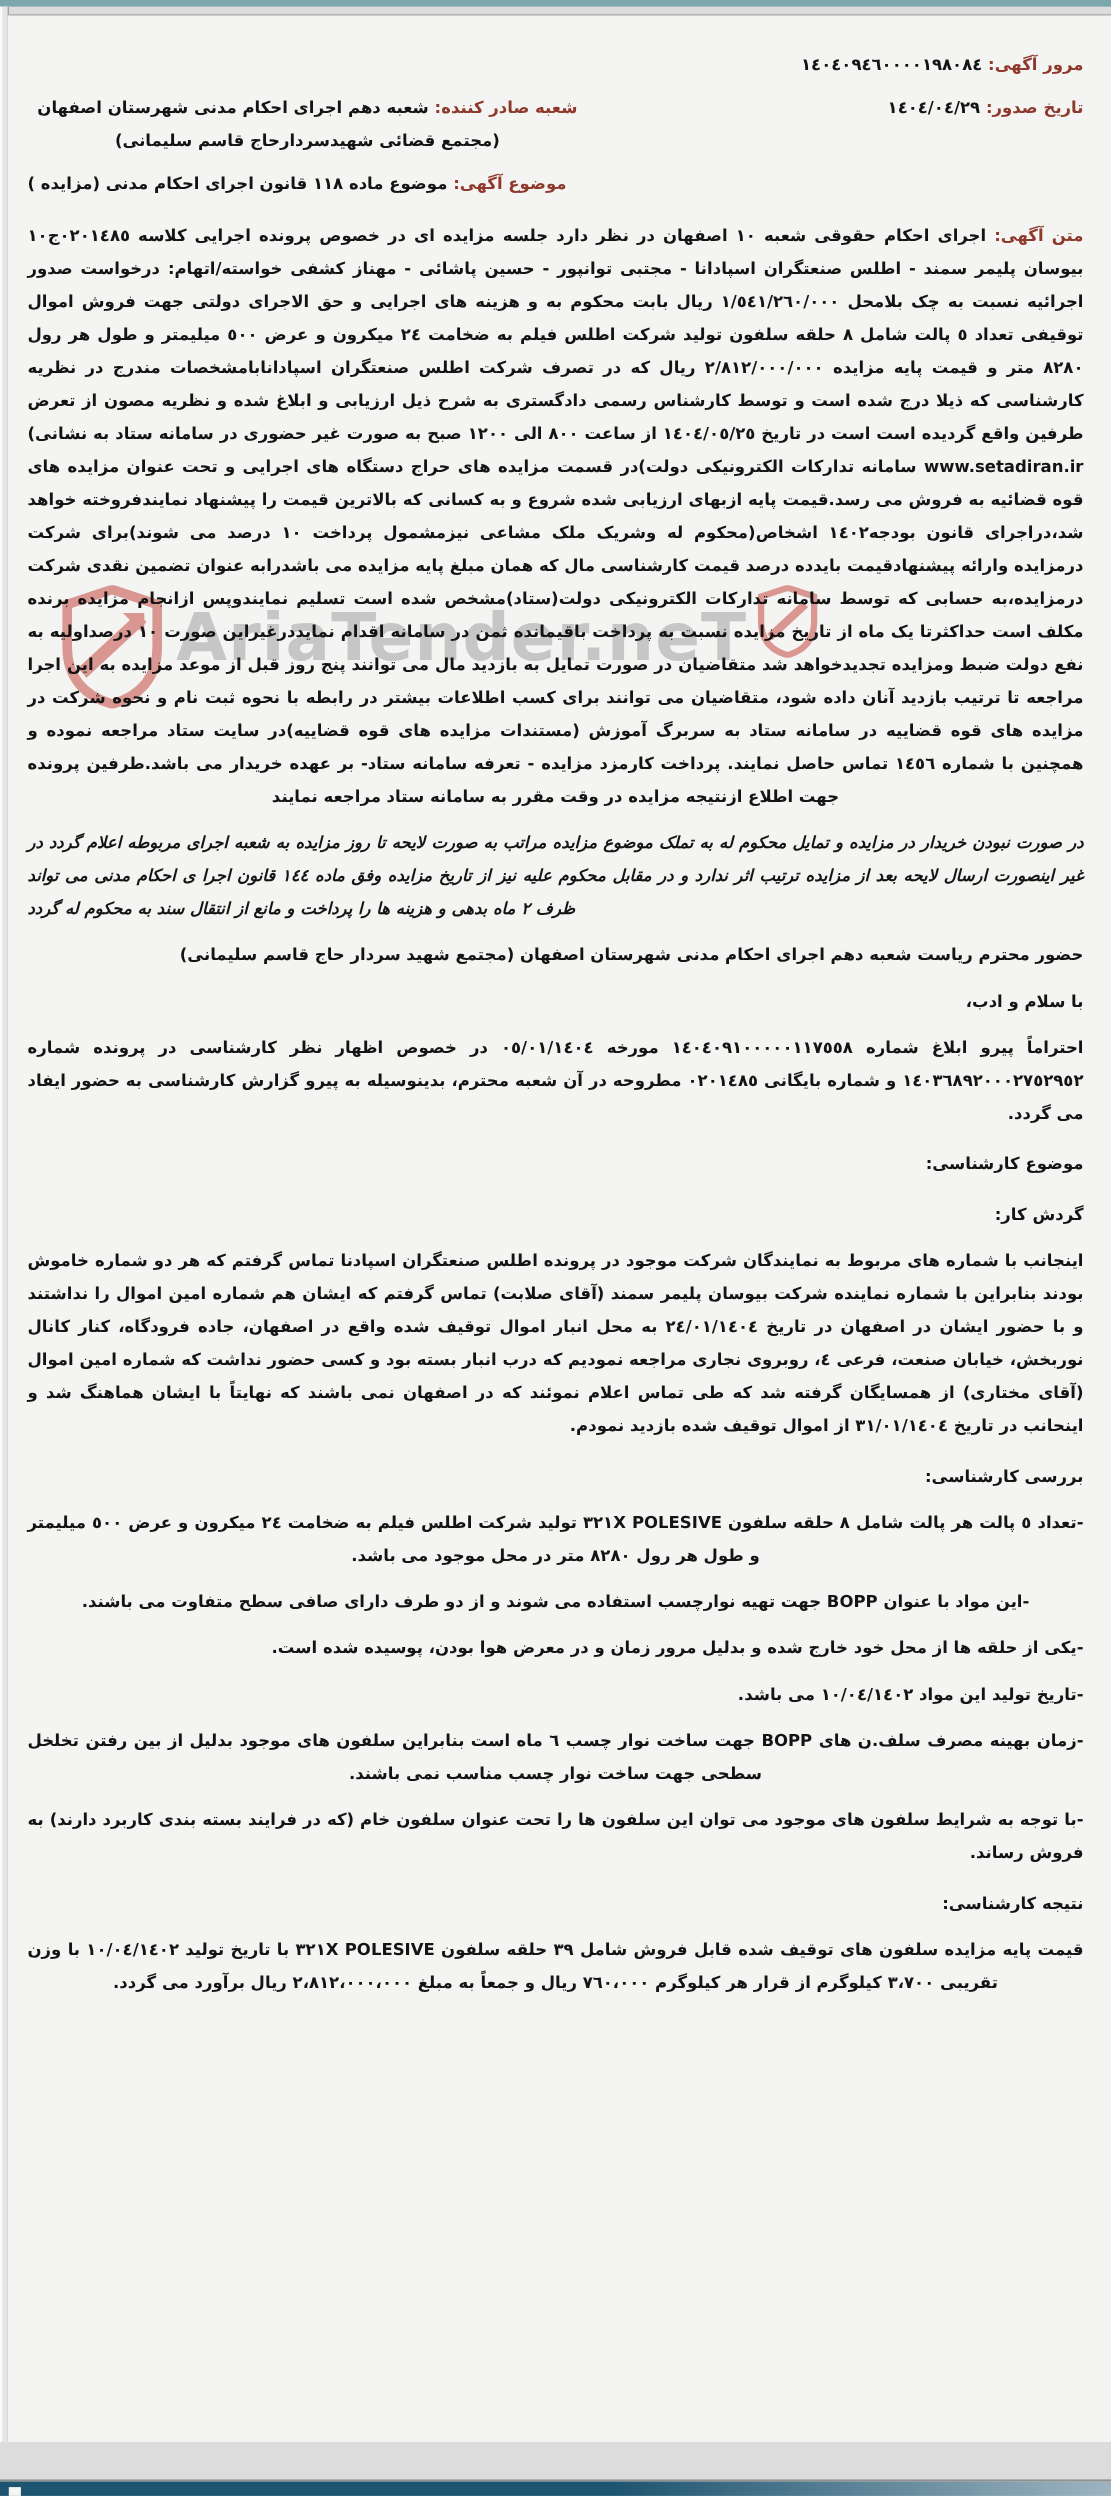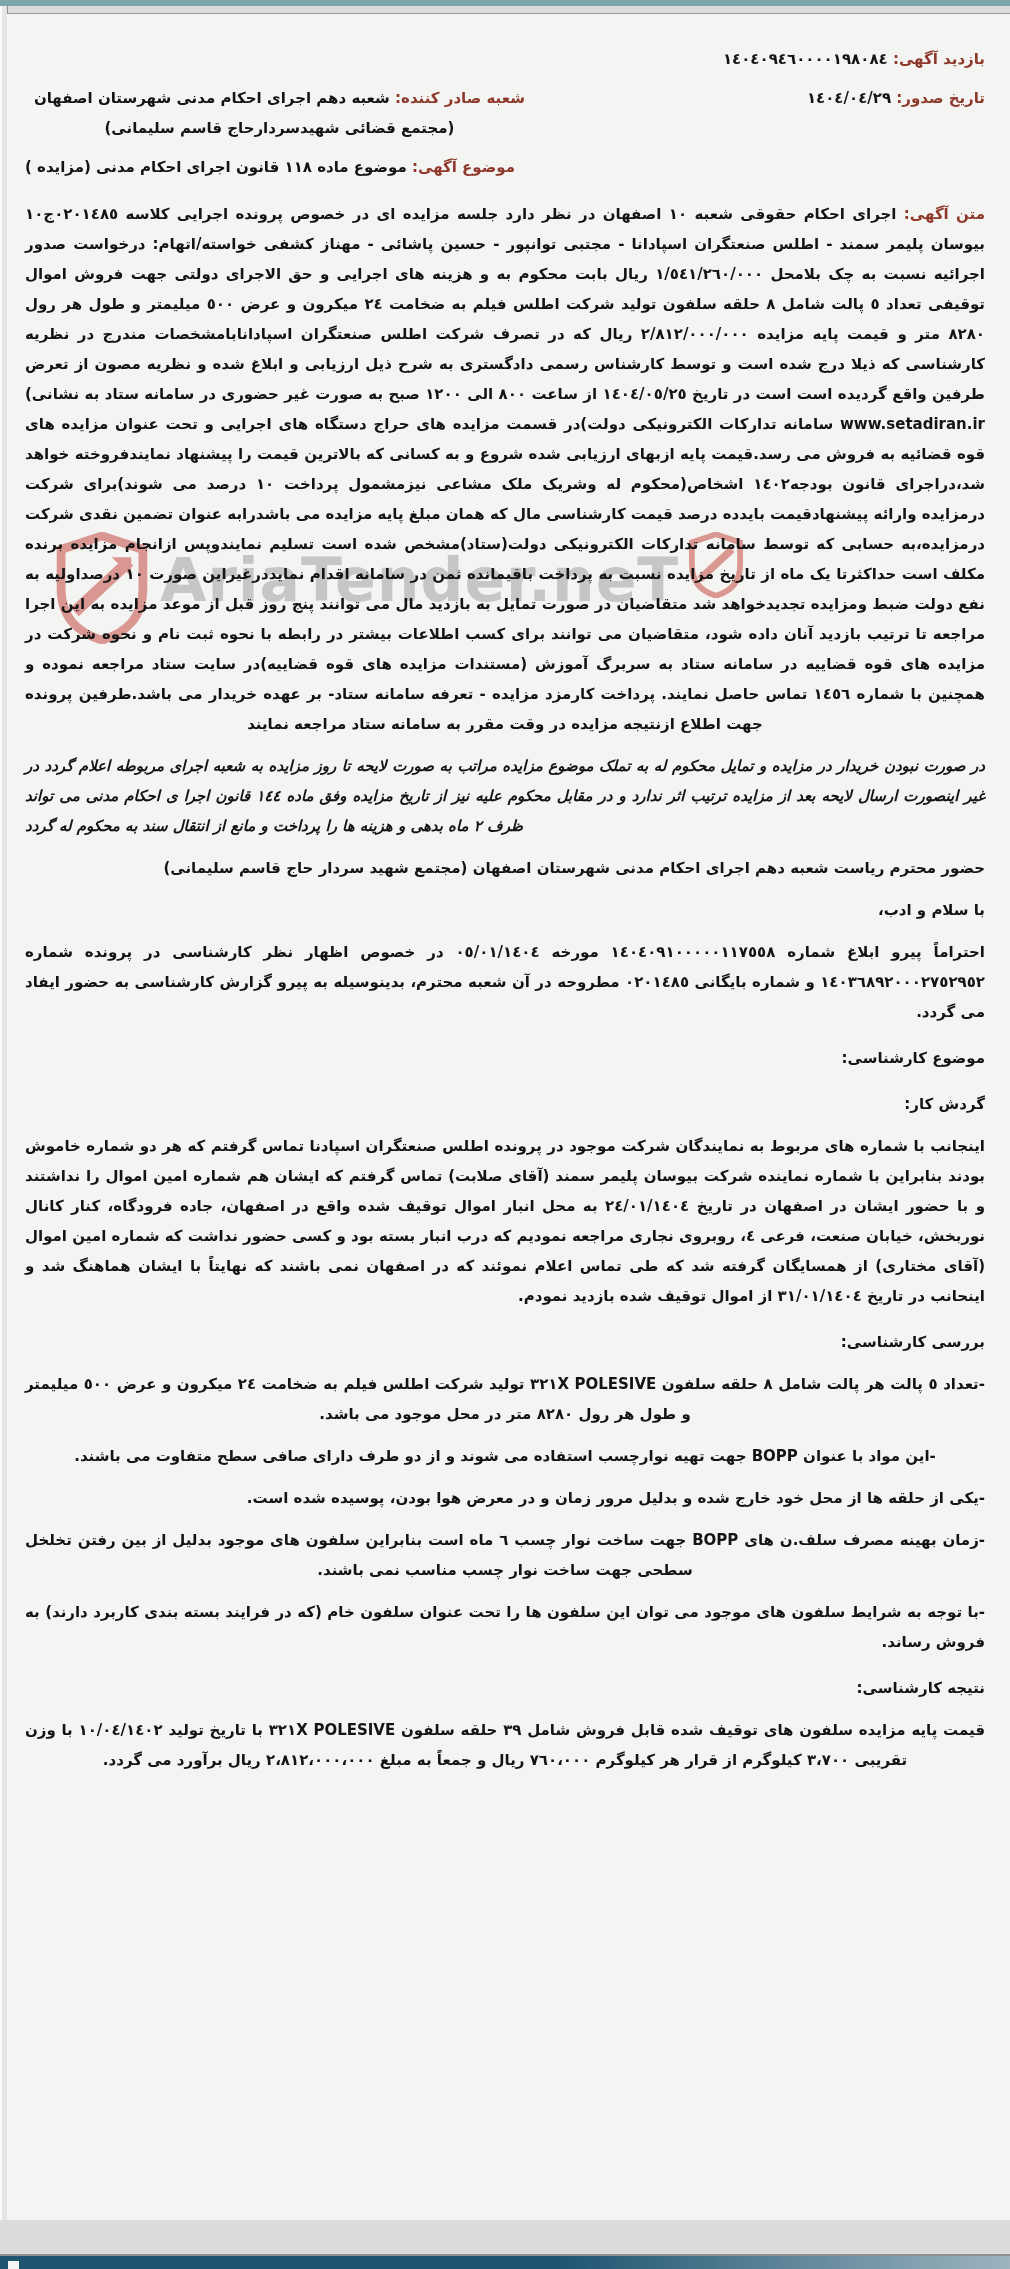--- a/index.html
+++ b/index.html
@@ -49,21 +49,21 @@
       <svg class="wm-shield" width="58" height="66" viewBox="0 0 100 115">
         <path d="M50 4 L92 18 L92 58 C92 88 74 104 50 111 C26 104 8 88 8 58 L8 18 Z" fill="none" stroke="#c23b33" stroke-width="10"></path>
         <line x1="22" y1="82" x2="78" y2="30" stroke="#c23b33" stroke-width="13"></line>
       </svg>
     </div>
 
     <div class="doc-content">
 
       <div class="hrow">
         <div class="hc1">
-          <span class="red-label">بازدید آگهی:</span>
+          <span class="red-label">مرور آگهی:</span>
           <span>١٤٠٤٠٩٤٦٠٠٠٠١٩٨٠٨٤</span>
         </div>
       </div>
 
       <div class="hrow">
         <div class="hc1">
           <span class="red-label">تاریخ صدور:</span>
           <span>١٤٠٤/٠٤/٢٩</span>
         </div>
         <div class="hc2 center">
@@ -83,20 +83,21 @@
           <p class="para right">حضور محترم ریاست شعبه دهم اجرای احکام مدنی شهرستان اصفهان (مجتمع شهید سردار حاج قاسم سلیمانی)</p>
           <p class="para right">با سلام و ادب،</p>
           <p class="para justify-rightlast">احتراماً پیرو ابلاغ شماره ١٤٠٤٠٩١٠٠٠٠٠١١٧٥٥٨ مورخه ٠٥/٠١/١٤٠٤ در خصوص اظهار نظر کارشناسی در پرونده شماره ١٤٠٣٦٨٩٢٠٠٠٢٧٥٢٩٥٢ و شماره بایگانی ٠٢٠١٤٨٥ مطروحه در آن شعبه محترم، بدینوسیله به پیرو گزارش کارشناسی به حضور ایفاد می گردد.</p>
           <p class="para heading">موضوع کارشناسی:</p>
           <p class="para heading">گردش کار:</p>
           <p class="para justify-rightlast">اینجانب با شماره های مربوط به نمایندگان شرکت موجود در پرونده اطلس صنعتگران اسپادنا تماس گرفتم که هر دو شماره خاموش بودند بنابراین با شماره نماینده شرکت بیوسان پلیمر سمند (آقای صلابت) تماس گرفتم که ایشان هم شماره امین اموال را نداشتند و با حضور ایشان در اصفهان در تاریخ ٢٤/٠١/١٤٠٤ به محل انبار اموال توقیف شده واقع در اصفهان، جاده فرودگاه، کنار کانال نوربخش، خیابان صنعت، فرعی ٤، روبروی نجاری مراجعه نمودیم که درب انبار بسته بود و کسی حضور نداشت که شماره امین اموال (آقای مختاری) از همسایگان گرفته شد که طی تماس اعلام نموئند که در اصفهان نمی باشند که نهایتاً با ایشان هماهنگ شد و اینحانب در تاریخ ٣١/٠١/١٤٠٤ از اموال توقیف شده بازدید نمودم.</p>
           <p class="para heading">بررسی کارشناسی:</p>
           <p class="para justify-center">-تعداد ٥ پالت هر پالت شامل ٨ حلقه سلفون POLESIVE ٣٢١X تولید شرکت اطلس فیلم به ضخامت ٢٤ میکرون و عرض ٥٠٠ میلیمتر و طول هر رول ٨٢٨٠ متر در محل موجود می باشد.</p>
           <p class="para justify-center">-این مواد با عنوان BOPP جهت تهیه نوارچسب استفاده می شوند و از دو طرف دارای صافی سطح متفاوت می باشند.</p>
           <p class="para right">-یکی از حلقه ها از محل خود خارج شده و بدلیل مرور زمان و در معرض هوا بودن، پوسیده شده است.</p>
+          <p class="para right">-تاریخ تولید این مواد ١٠/٠٤/١٤٠٢ می باشد.</p>
           <p class="para justify-center">-زمان بهینه مصرف سلف.ن های BOPP جهت ساخت نوار چسب ٦ ماه است بنابراین سلفون های موجود بدلیل از بین رفتن تخلخل سطحی جهت ساخت نوار چسب مناسب نمی باشند.</p>
           <p class="para justify-rightlast">-با توجه به شرایط سلفون های موجود می توان این سلفون ها را تحت عنوان سلفون خام (که در فرایند بسته بندی کاربرد دارند) به فروش رساند.</p>
           <p class="para heading">نتیجه کارشناسی:</p>
           <p class="para justify-center">قیمت پایه مزایده سلفون های توقیف شده قابل فروش شامل ٣٩ حلقه سلفون POLESIVE ٣٢١X با تاریخ تولید ١٠/٠٤/١٤٠٢ با وزن تقریبی ٣،٧٠٠ کیلوگرم از قرار هر کیلوگرم ٧٦٠،٠٠٠ ریال و جمعاً به مبلغ ٢،٨١٢،٠٠٠،٠٠٠ ریال برآورد می گردد.</p>
         </div>
 
     </div>
   </div>
 
   <div class="bottom-strip"></div>

